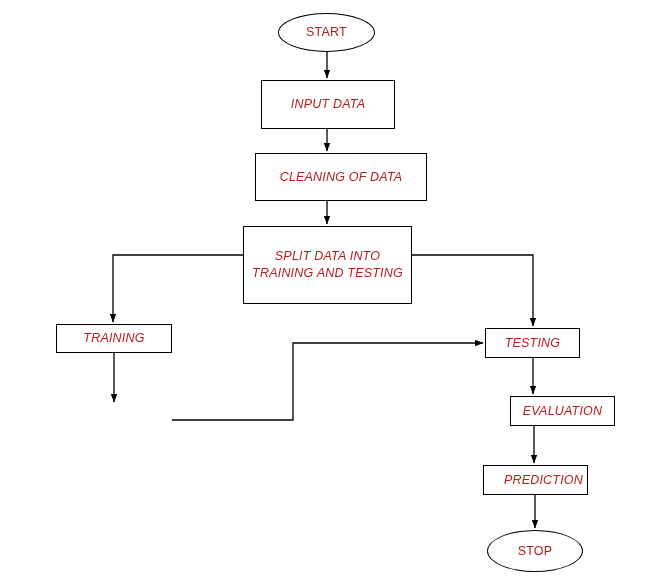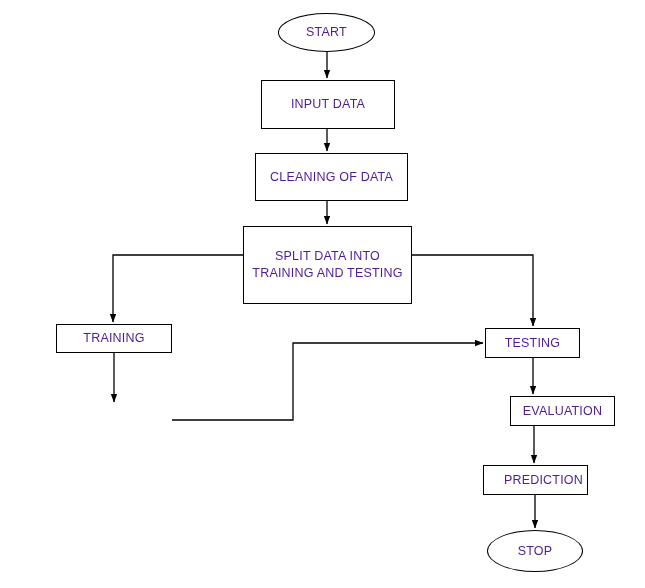--- a/index.html
+++ b/index.html
@@ -26,29 +26,30 @@
     width: 645px;
     height: 588px;
   }
   .node {
     position: absolute;
     box-sizing: border-box;
     display: flex;
     align-items: center;
     justify-content: center;
     text-align: center;
-    color: #4c1d95;
+    color: #b91c1c;
     background: #ffffff;
     font-size: 12.5px;
     line-height: 1.35;
     letter-spacing: 0.2px;
     z-index: 2;
   }
   .node.process {
     border: 1.3px solid #000000;
+    font-style: italic;
   }
   .node.terminator {
     border: 1.3px solid #000000;
     border-radius: 50%;
   }
   .node-label {
     display: block;
     white-space: pre-line;
     padding: 0 4px;
   }
@@ -79,21 +80,21 @@
   </svg>
 
   <div class="node terminator" style="left: 278px; top: 13px; width: 97px; height: 39px;">
     <span class="node-label">START</span>
   </div>
 
   <div class="node process" style="left: 261px; top: 80px; width: 134px; height: 49px;">
     <span class="node-label">INPUT DATA</span>
   </div>
 
-  <div class="node process" style="left: 255px; top: 153px; width: 153px; height: 48px;">
+  <div class="node process" style="left: 255px; top: 153px; width: 172px; height: 48px;">
     <span class="node-label">CLEANING OF DATA</span>
   </div>
 
   <div class="node process" style="left: 243px; top: 226px; width: 169px; height: 78px;">
     <span class="node-label">SPLIT DATA INTO
 TRAINING AND TESTING</span>
   </div>
 
   <div class="node process" style="left: 56px; top: 324px; width: 116px; height: 29px;">
     <span class="node-label">TRAINING</span>

